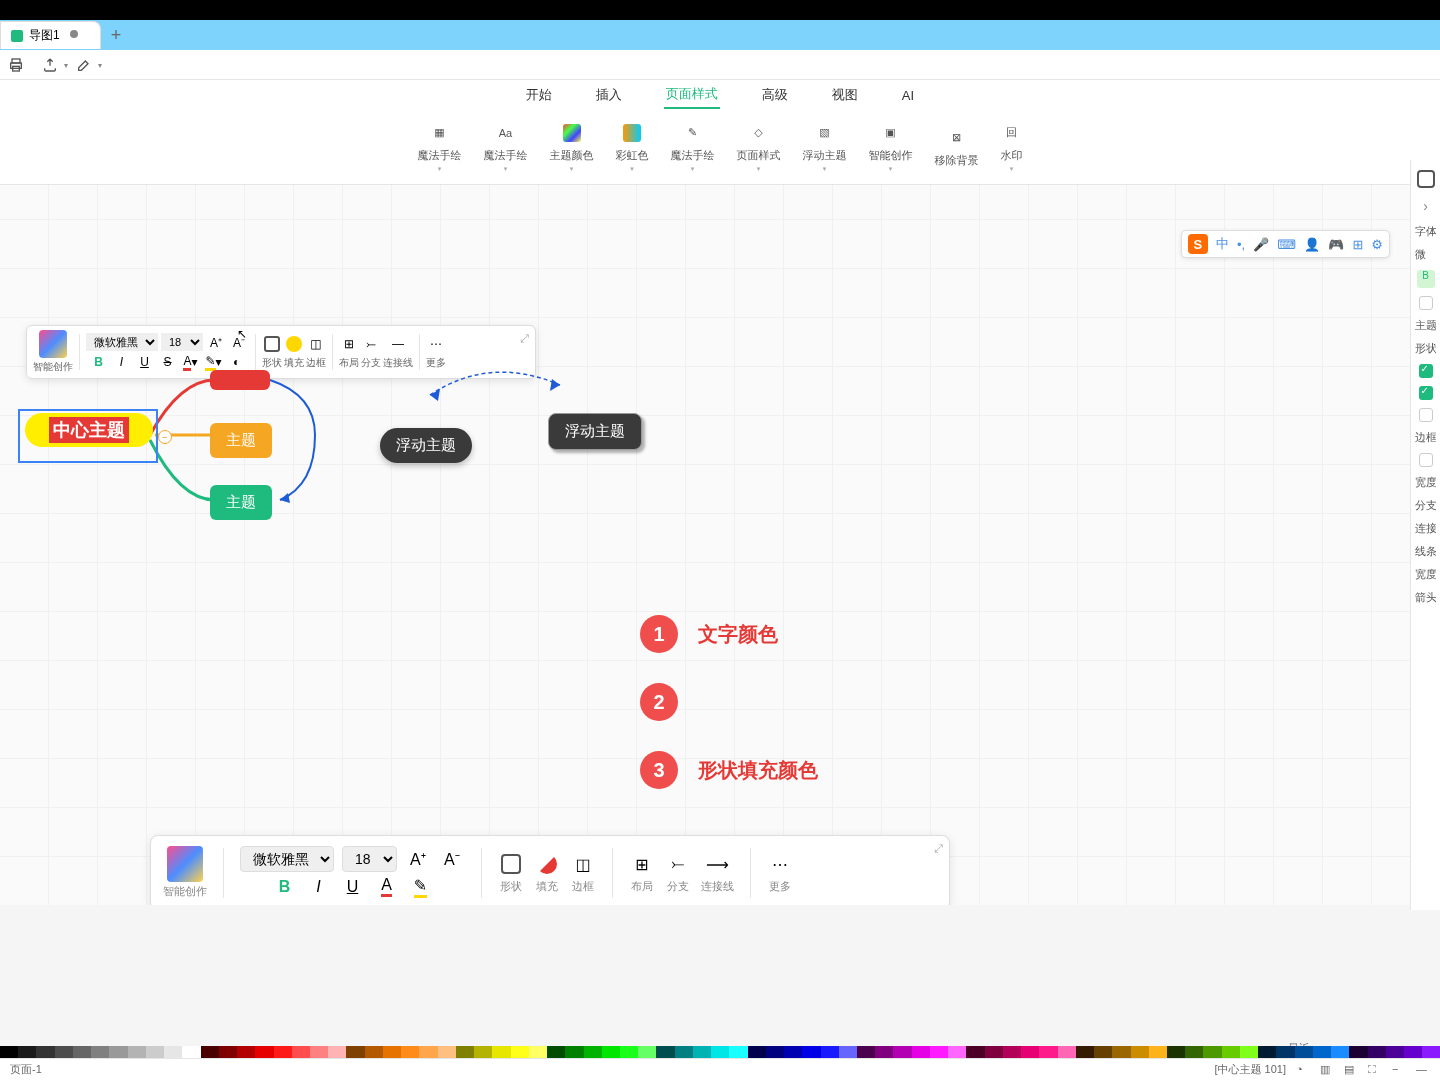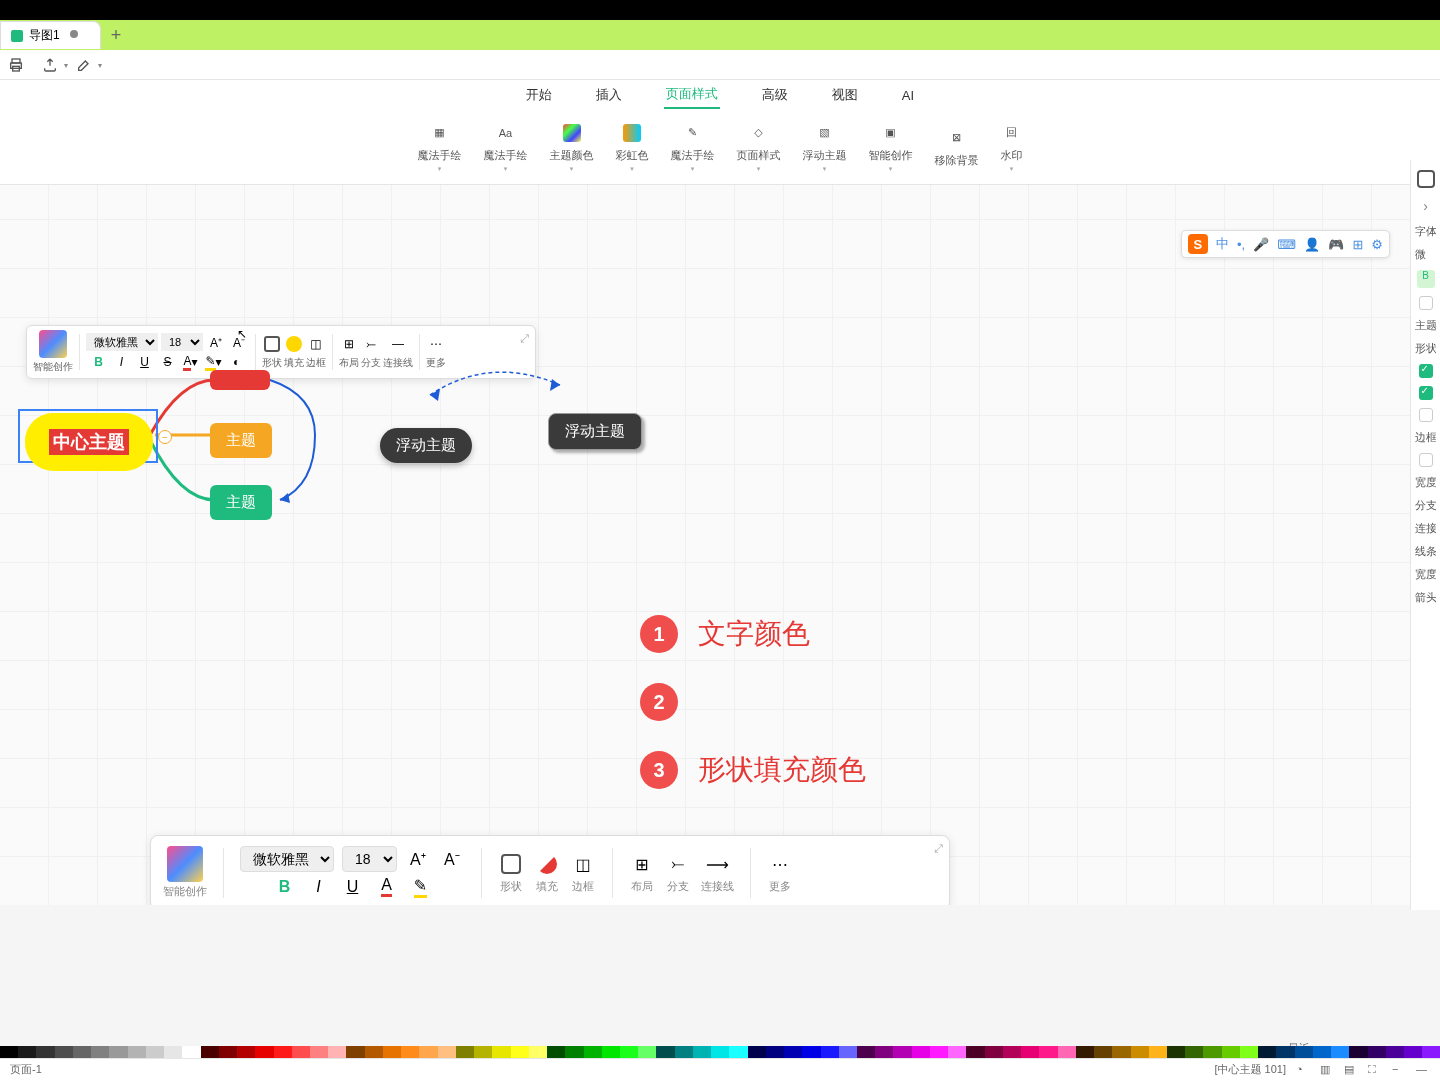--- a/index.html
+++ b/index.html
@@ -1,18 +1,18 @@
 <!DOCTYPE html>
 <html><head>
 <meta charset="utf-8">
 <style>
 *{margin:0;padding:0;box-sizing:border-box;font-family:"Microsoft YaHei",sans-serif;}
 body{width:1440px;height:1080px;overflow:hidden;background:#f5f5f5;position:relative;}
 .black-bar{background:#000;height:20px;width:100%;}
-.tab-bar{background:#bef264;height:30px;display:flex;align-items:center;}
+.tab-bar{background:#7dd3fc;height:30px;display:flex;align-items:center;}
 .tab{background:#fff;height:28px;padding:0 40px 0 10px;display:flex;align-items:center;font-size:12px;position:relative;border-top-right-radius:8px;border:1px solid #ddd;border-bottom:none;}
 .tab-icon{width:12px;height:12px;background:#1fbb7e;margin-right:6px;border-radius:2px;}
 .tab-close{position:absolute;right:22px;top:8px;width:8px;height:8px;border-radius:50%;background:#888;}
 .tab-add{margin-left:10px;font-size:18px;color:#666;cursor:pointer;}
 .toolbar-row{background:#fff;height:30px;display:flex;align-items:center;padding:0 8px;gap:18px;border-bottom:1px solid #e5e5e5;}
 .tb-icon{width:16px;height:16px;color:#555;cursor:pointer;position:relative;}
 .tb-icon svg{width:16px;height:16px;}
 .dd::after{content:"▾";font-size:8px;position:absolute;right:-10px;top:4px;color:#888;}
 .menu-bar{background:#fff;height:30px;display:flex;align-items:center;justify-content:center;gap:40px;font-size:13px;color:#333;}
 .menu-item{cursor:pointer;padding:4px 2px;}
@@ -32,33 +32,33 @@
 .float-toolbar{position:absolute;background:#fff;border:1px solid #ddd;border-radius:6px;box-shadow:0 2px 8px rgba(0,0,0,.1);display:flex;align-items:center;padding:4px 6px;gap:2px;}
 .ft-sep{width:1px;height:36px;background:#e5e5e5;margin:0 4px;}
 .ft-group{display:flex;flex-direction:column;align-items:center;}
 .ft-row{display:flex;align-items:center;gap:3px;}
 .ft-btn{min-width:20px;height:20px;display:flex;align-items:center;justify-content:center;cursor:pointer;font-size:12px;border-radius:3px;}
 .ft-label{font-size:10px;color:#666;margin-top:2px;}
 .ft-logo{width:28px;height:28px;background:linear-gradient(135deg,#ff4d8d,#4d8dff,#ffd24d);border-radius:4px;}
 .font-select{border:none;font-size:11px;padding:2px 4px;}
 .pin-icon{position:absolute;right:6px;top:6px;font-size:11px;color:#aaa;cursor:pointer;}
 .node{position:absolute;padding:8px 16px;border-radius:6px;font-size:15px;display:flex;align-items:center;justify-content:center;}
-.center-node{background:#ffee00;color:#fff;border-radius:28px;padding:16px 24px;font-size:18px;font-weight:bold;}
+.center-node{background:#ffee00;color:#fff;border-radius:28px;padding:4px 24px;font-size:18px;font-weight:bold;}
 .center-node-text{background:#e53935;padding:1px 4px;}
 .selection{position:absolute;border:2px solid #3b82f6;}
 .topic-orange{background:#f5a623;color:#fff;}
 .topic-green{background:#1fbb7e;color:#fff;}
 .float-node{background:#3a3a3a;color:#fff;border-radius:20px;box-shadow:0 3px 6px rgba(0,0,0,.25);}
 .float-node2{background:#3a3a3a;color:#fff;border-radius:8px;border:1px solid #999;box-shadow:3px 3px 3px rgba(0,0,0,.3);}
 .connector{position:absolute;pointer-events:none;}
 .collapse-handle{position:absolute;width:14px;height:14px;border:1px solid #f5a623;border-radius:50%;background:#fff;display:flex;align-items:center;justify-content:center;font-size:10px;color:#f5a623;}
 .legend{position:absolute;left:640px;top:580px;}
 .legend-row{display:flex;align-items:center;gap:20px;margin-bottom:30px;}
 .legend-num{width:38px;height:38px;border-radius:50%;background:#f04d4d;color:#fff;display:flex;align-items:center;justify-content:center;font-size:20px;font-weight:bold;}
-.legend-text{font-size:28px;color:#e53935;font-weight:400;}
+.legend-text{font-size:20px;color:#e53935;font-weight:700;}
 .bottom-toolbar{position:absolute;left:150px;top:805px;width:800px;height:75px;background:#fff;border:1px solid #ddd;border-radius:8px;box-shadow:0 2px 10px rgba(0,0,0,.1);display:flex;align-items:center;padding:6px 12px;gap:10px;}
 .bt-group{display:flex;flex-direction:column;align-items:center;gap:2px;}
 .bt-row{display:flex;align-items:center;gap:8px;}
 .bt-label{font-size:11px;color:#888;}
 .bt-sep{width:1px;height:50px;background:#e5e5e5;margin:0 6px;}
 .bt-btn{min-width:26px;height:26px;display:flex;align-items:center;justify-content:center;cursor:pointer;font-size:16px;}
 .ime-bar{position:absolute;right:50px;top:198px;background:#fff;border:1px solid #ddd;border-radius:5px;padding:3px 6px;display:flex;align-items:center;gap:8px;box-shadow:0 1px 4px rgba(0,0,0,.1);}
 .ime-logo{width:20px;height:20px;background:#ff6b00;color:#fff;border-radius:4px;display:flex;align-items:center;justify-content:center;font-weight:bold;font-size:13px;}
 .ime-icon{font-size:13px;color:#4a90e2;cursor:pointer;}
 .color-strip{position:absolute;bottom:22px;left:0;right:0;height:12px;display:flex;}

